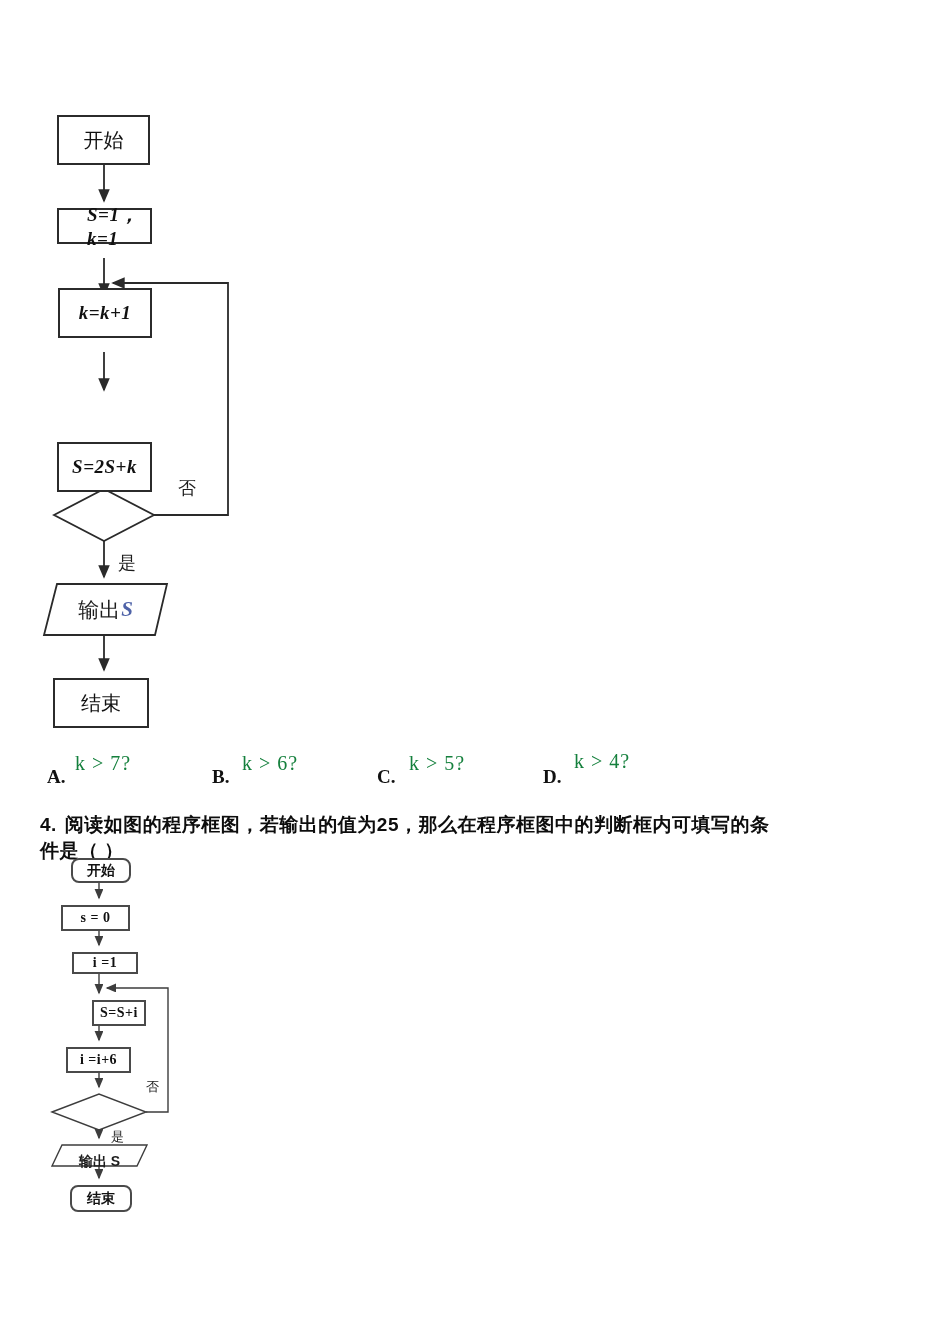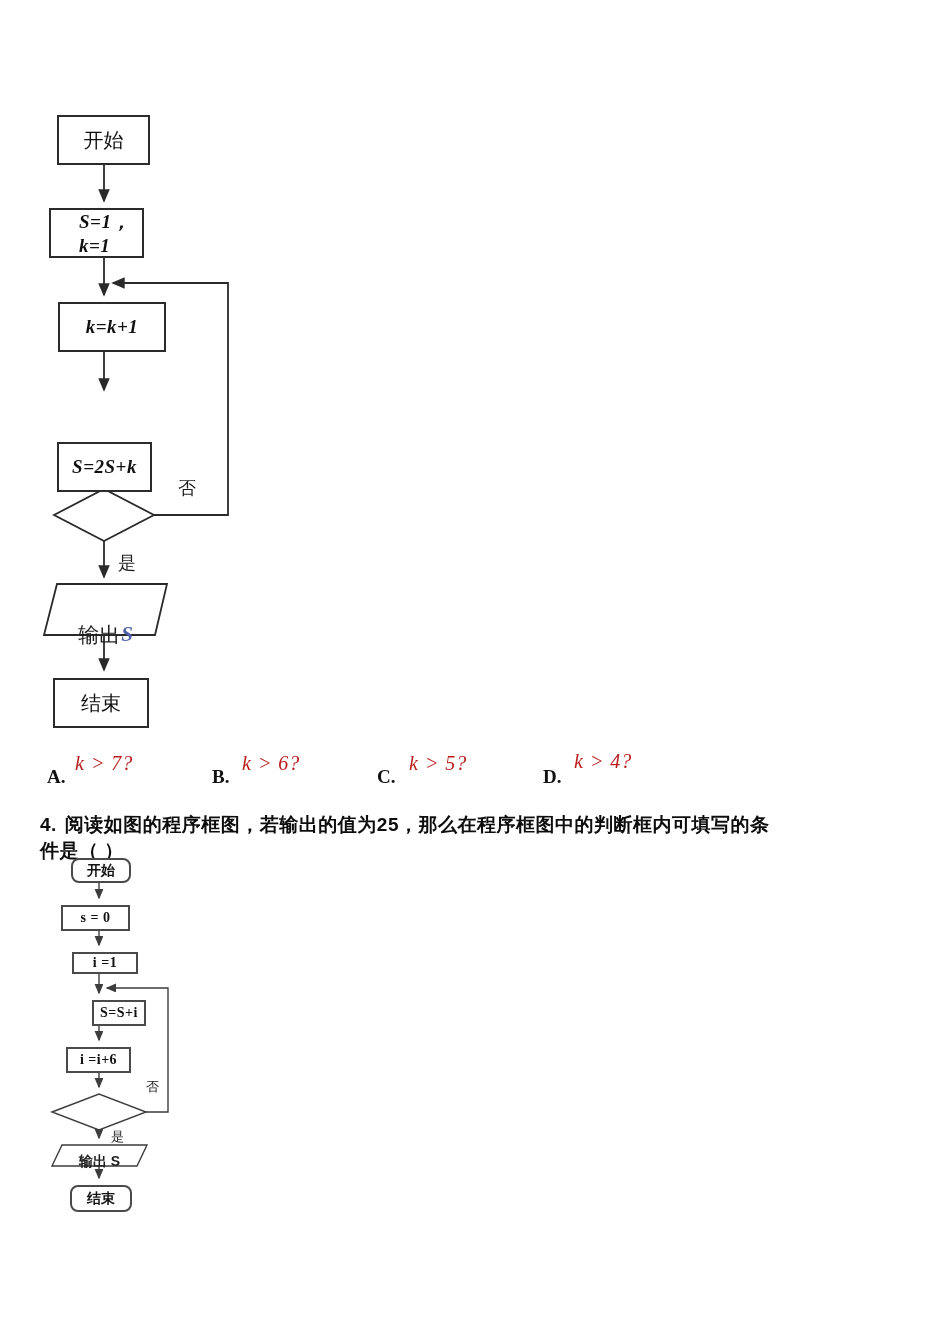--- a/index.html
+++ b/index.html
@@ -56,42 +56,40 @@
     position: absolute;
     left: 44px;
     top: 584px;
     width: 123px;
     height: 51px;
     display: flex;
     align-items: center;
     justify-content: center;
     font-size: 21px;
     gap: 1px;
-    margin-top: 25px;
   }
   .fc1-output-var {
     font-family: "Liberation Serif", serif;
     font-style: italic;
     font-weight: bold;
     font-size: 21px;
   }
   
   .opt-letter {
     position: absolute;
     font-family: "Liberation Serif", serif;
     font-weight: bold;
     font-size: 19px;
     color: #111;
   }
   .opt-expr {
     position: absolute;
     font-family: "Liberation Serif", serif;
-    font-style: italic;
     font-size: 20px;
-    color: #b91c1c;
+    color: #15803d;
     letter-spacing: 1px;
   }
   
   .question {
     position: absolute;
     left: 40px;
     top: 812px;
     width: 740px;
     font-weight: bold;
     font-size: 19px;
@@ -171,23 +169,23 @@
       <line x1="99" y1="1130" x2="99" y2="1138" marker-end="url(#arr2)"></line>
       <line x1="99" y1="1166" x2="99" y2="1178" marker-end="url(#arr2)"></line>
       <polyline points="146,1112 168,1112 168,988 107,988" marker-end="url(#arr2)"></polyline>
       <polygon points="52,1112 99,1094 146,1112 99,1130" fill="#ffffff" stroke-width="1.4"></polygon>
       <polygon points="62,1145 147,1145 137,1166 52,1166" fill="#ffffff" stroke-width="1.4"></polygon>
     </g>
   </svg>
 
   <div class="fc1-node fc1-cjk" style="left:57px; top:115px; width:93px; height:50px;">开始</div>
 
-  <div class="fc1-node fc1-math" style="left:49px; top:208px; width:95px; height:50px;padding-left:28px;">S=1，k=1</div>
-
-  <div class="fc1-node fc1-math" style="left:58px; top:302px; width:108px; height:50px;">k=k+1</div>
+  <div class="fc1-node fc1-math" style="left:57px; top:208px; width:95px; height:36px;padding-left:28px;">S=1，k=1</div>
+
+  <div class="fc1-node fc1-math" style="left:58px; top:288px; width:94px; height:50px;">k=k+1</div>
 
   <div class="fc1-node fc1-math" style="left:57px; top:397px; width:95px; height:50px;margin-top:45px;">S=2S+k</div>
 
   <div class="fc1-output-text">
     <span>输出</span>
       <span class="fc1-output-var" style="color: rgb(79, 99, 168);">S</span>
   </div>
 
   <div class="fc1-node fc1-cjk" style="left:53px; top:678px; width:96px; height:50px;">结束</div>
 

